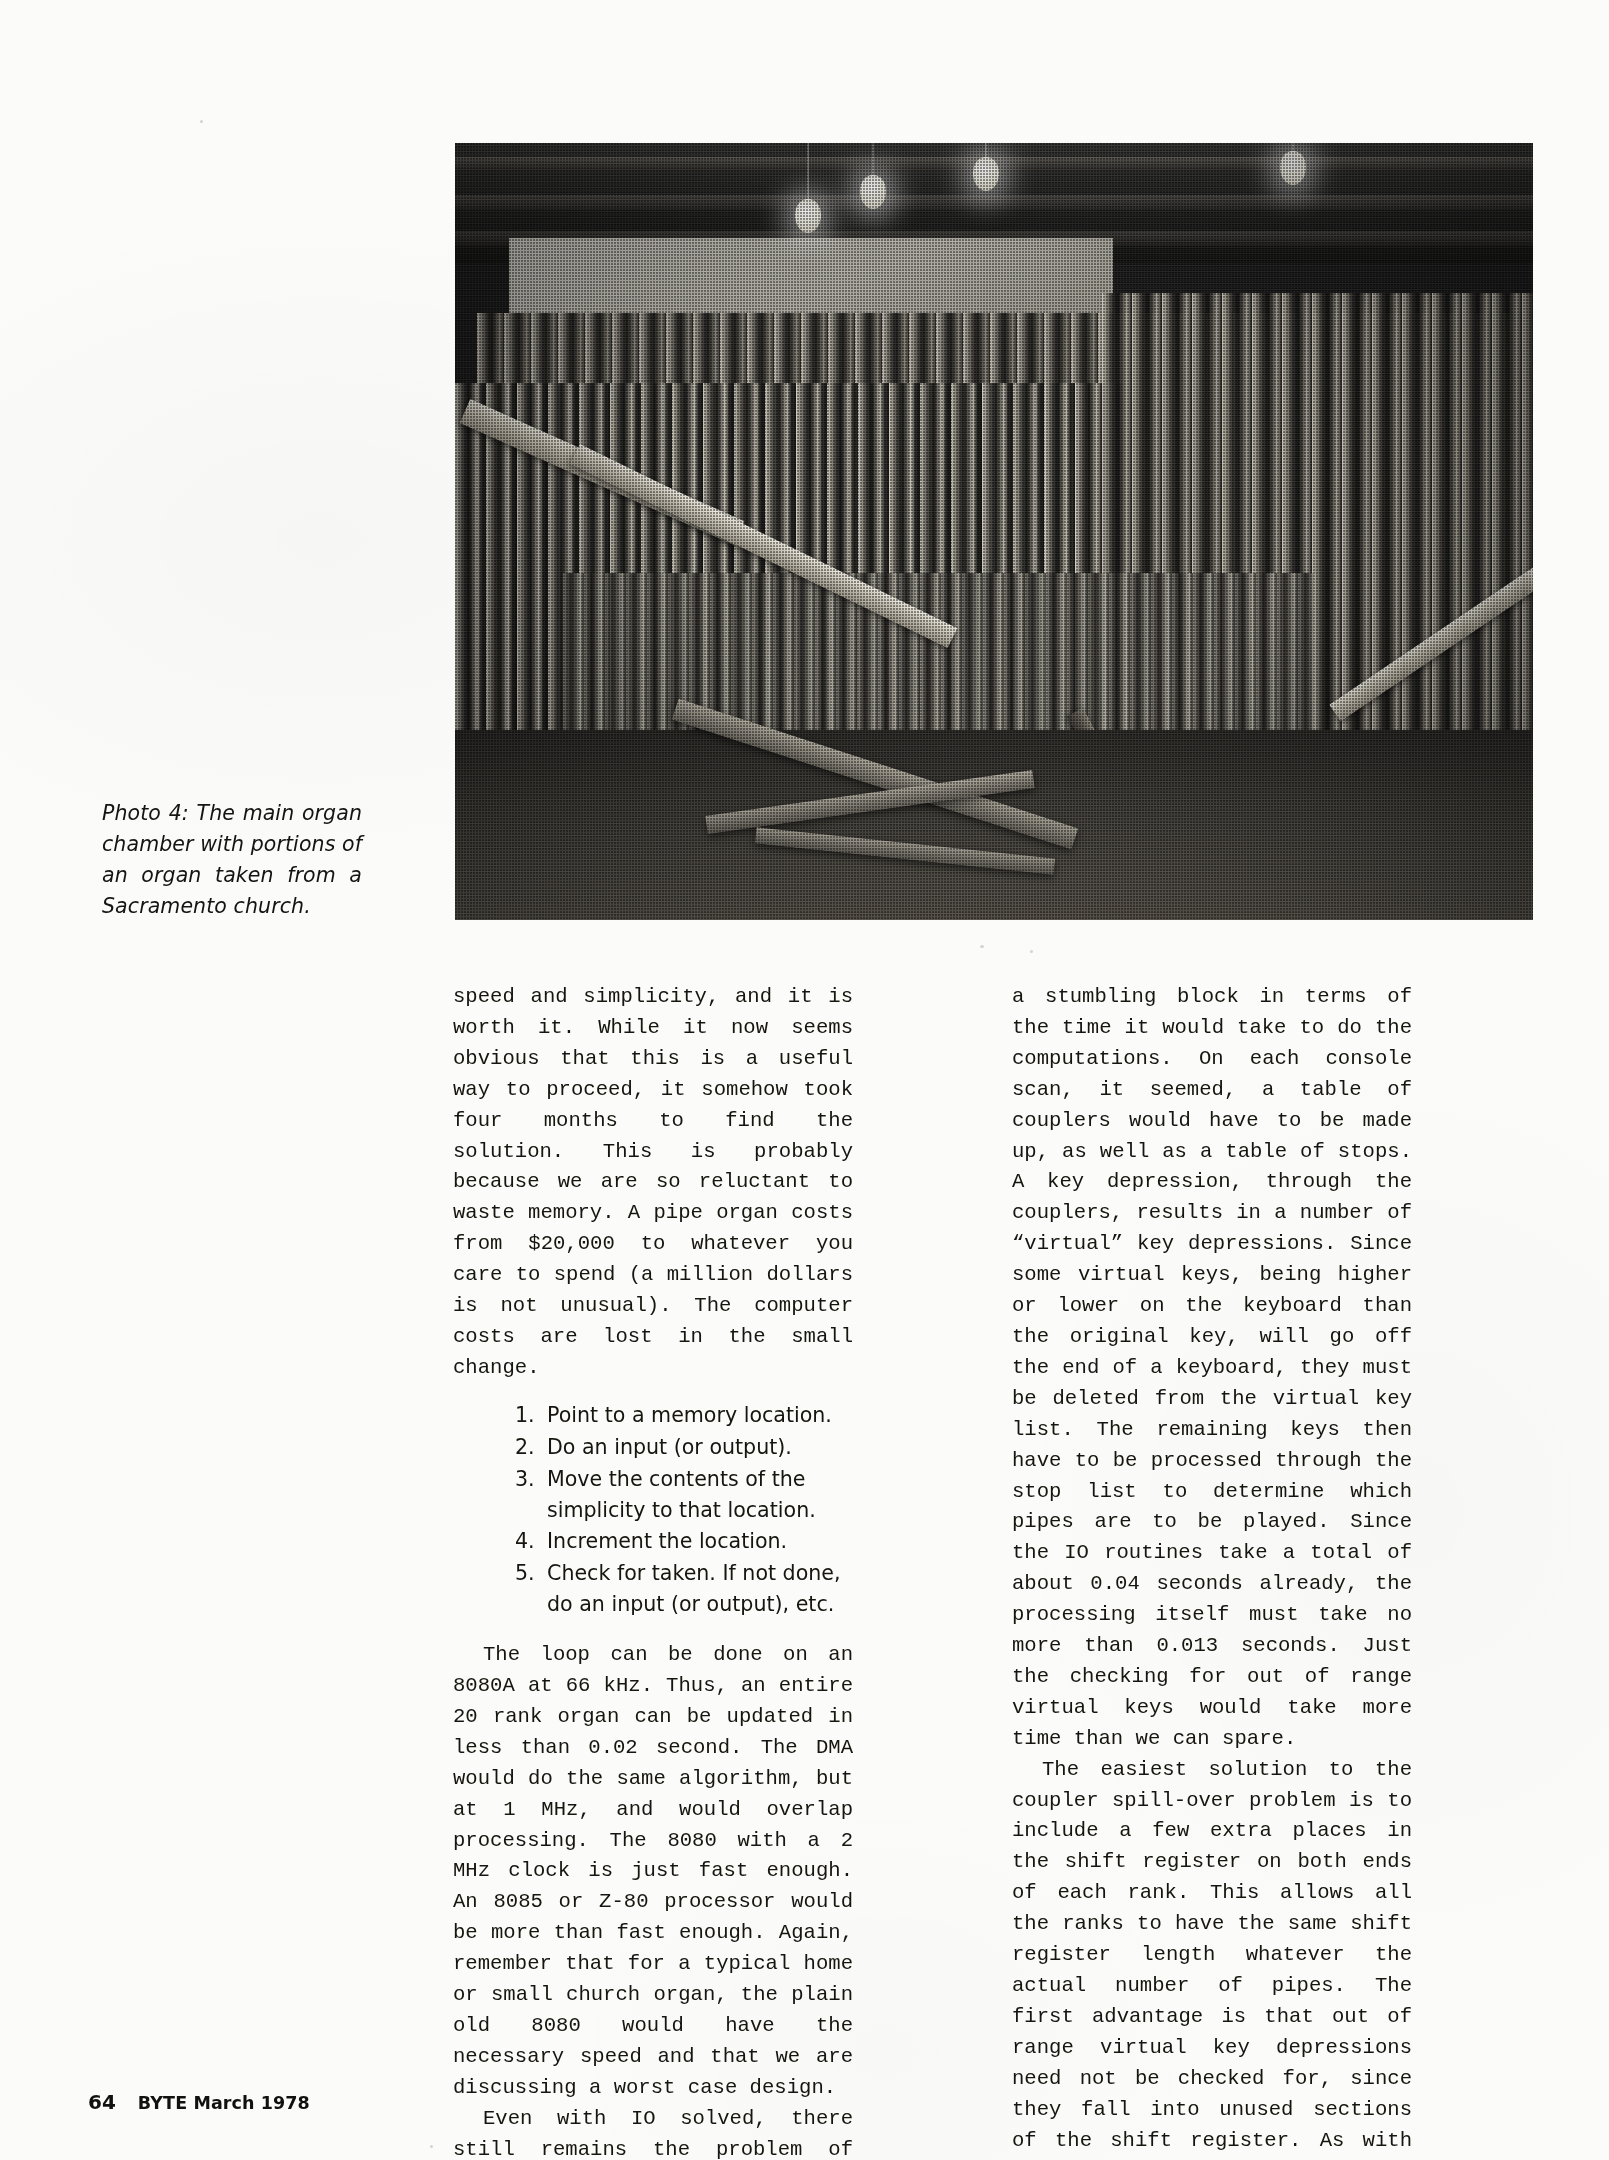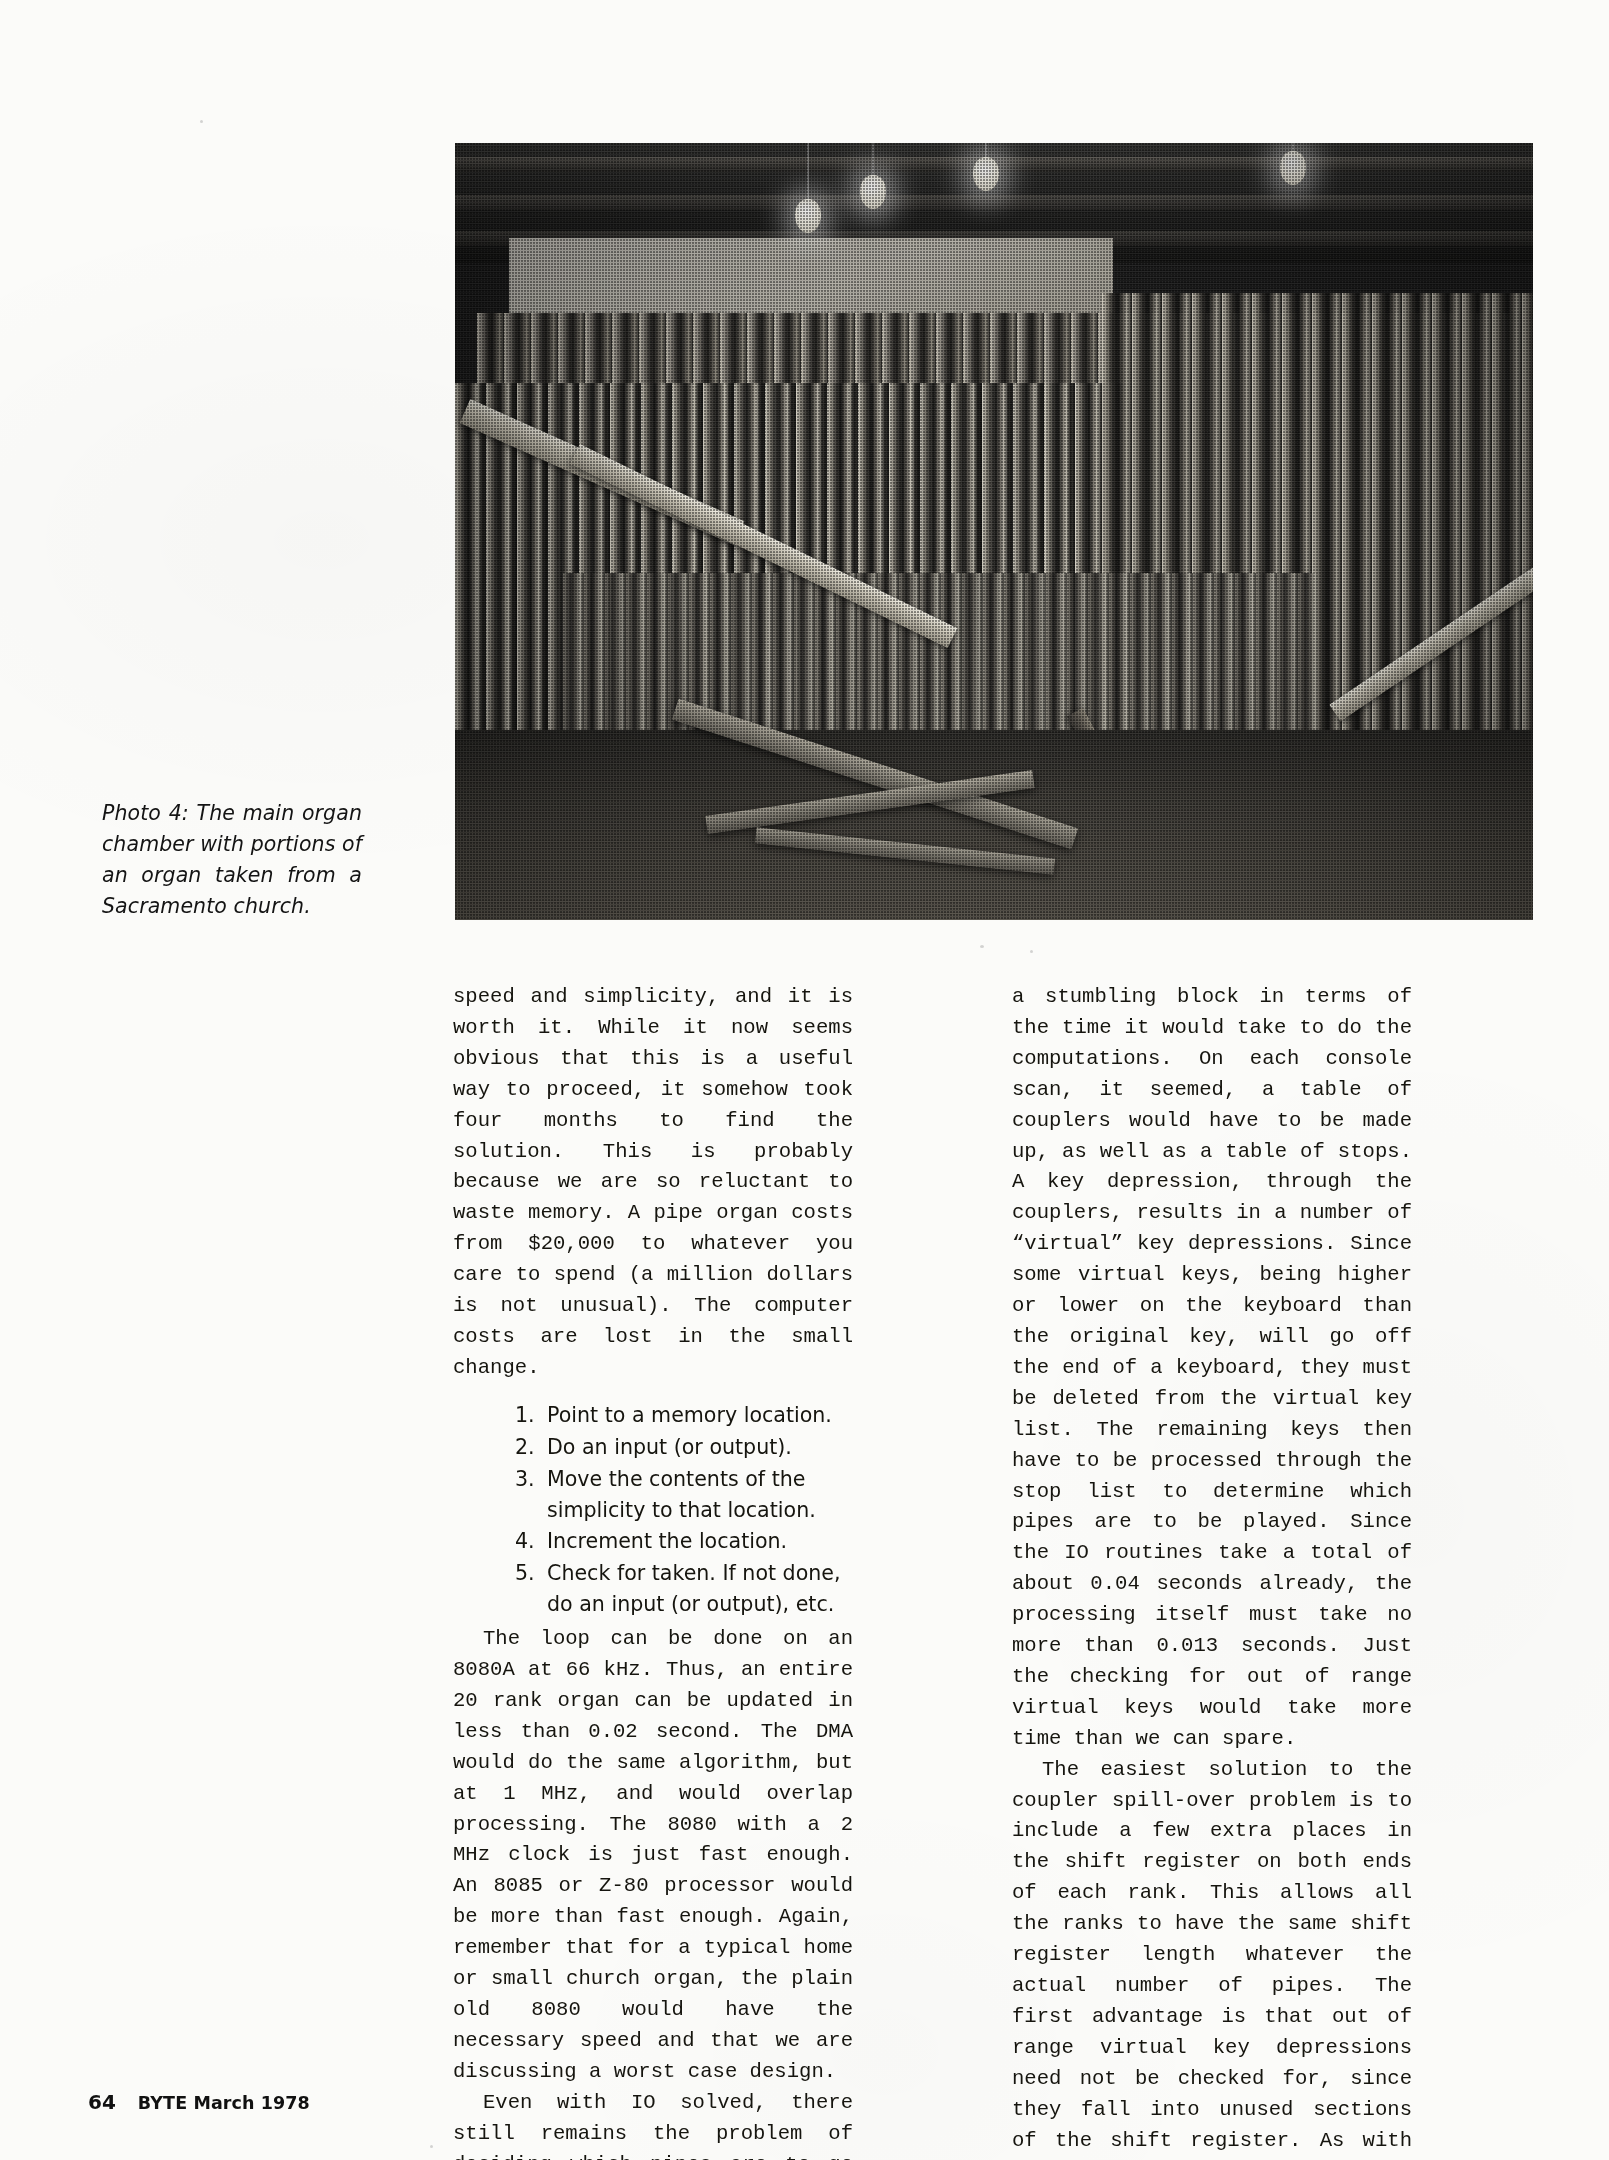--- a/index.html
+++ b/index.html
@@ -193,21 +193,21 @@
     font-family: Liberation Mono, monospace;
   }
   .col p.indent {
     text-indent: 30px;
   }
   .col p.last-line-left {
     text-align-last: left;
   }
 
   ol.steps {
-    margin: 16px 0 4px 0;
+    margin: 16px 0 20px 0;
     padding-left: 62px;
     list-style: none;
     counter-reset: step;
   }
   ol.steps li {
     position: relative;
     text-align: left;
     margin: 0 0 1px 0;
     padding-left: 32px;
     line-height: 30.9px;

